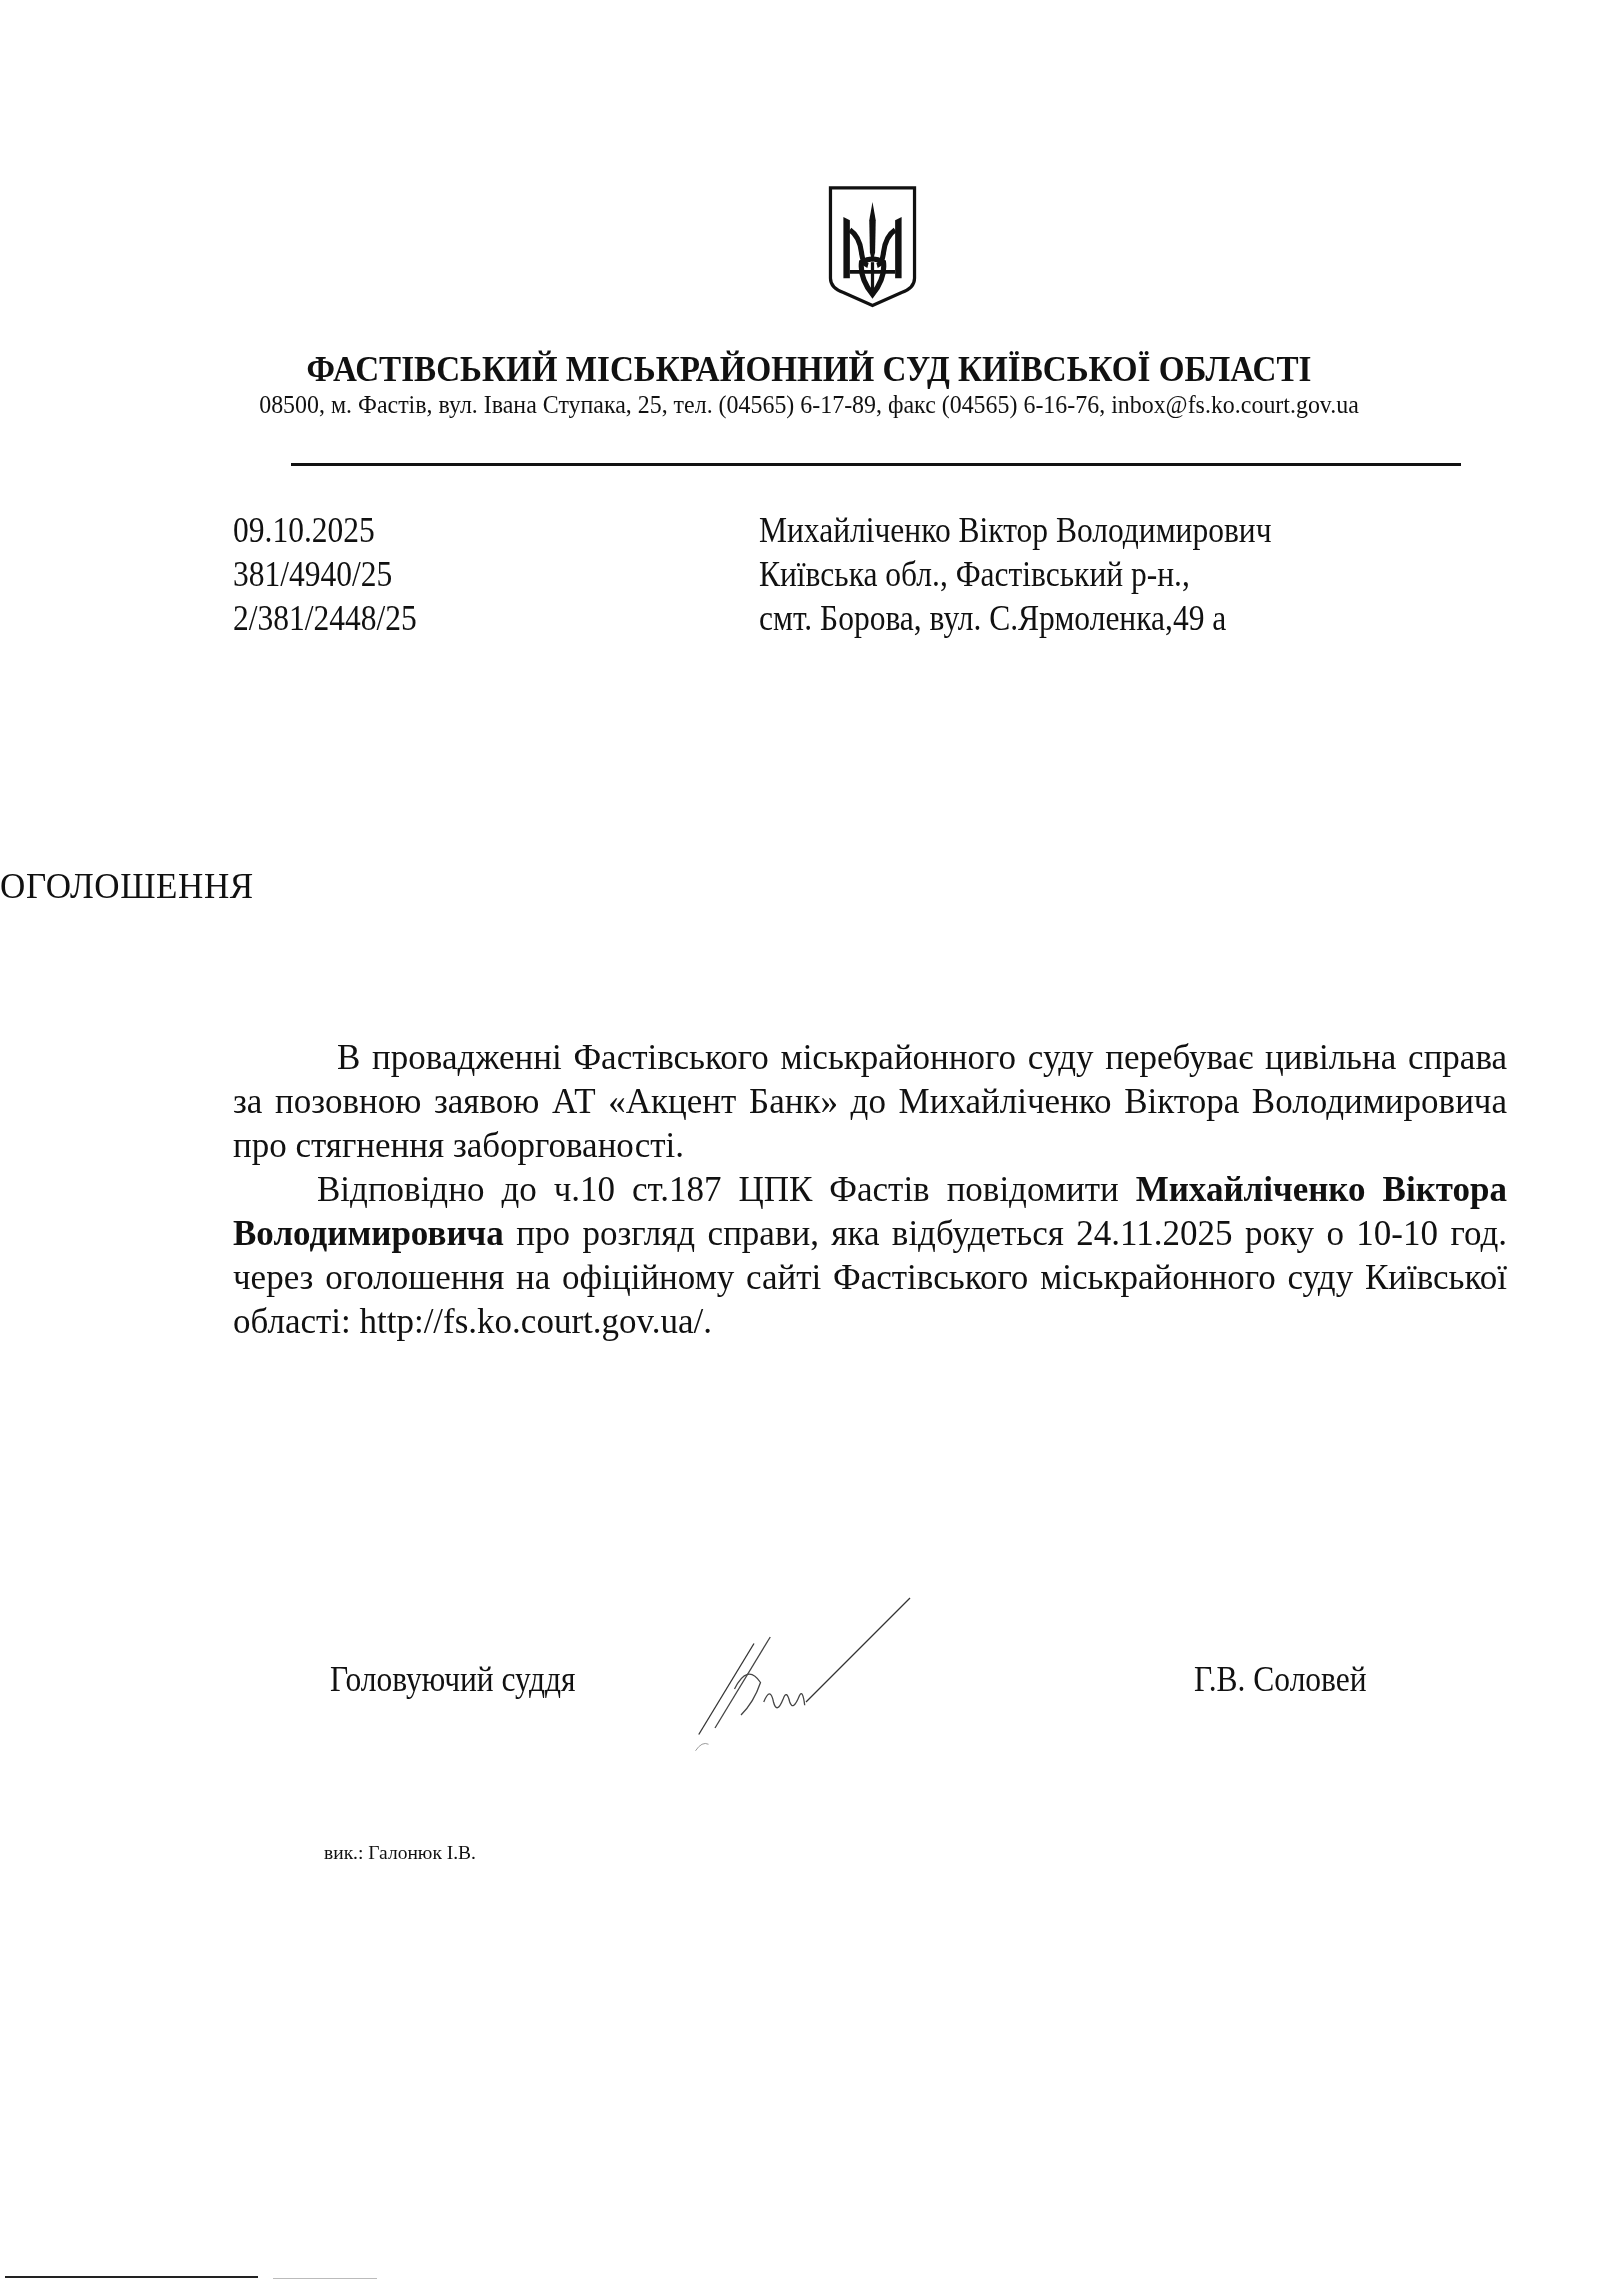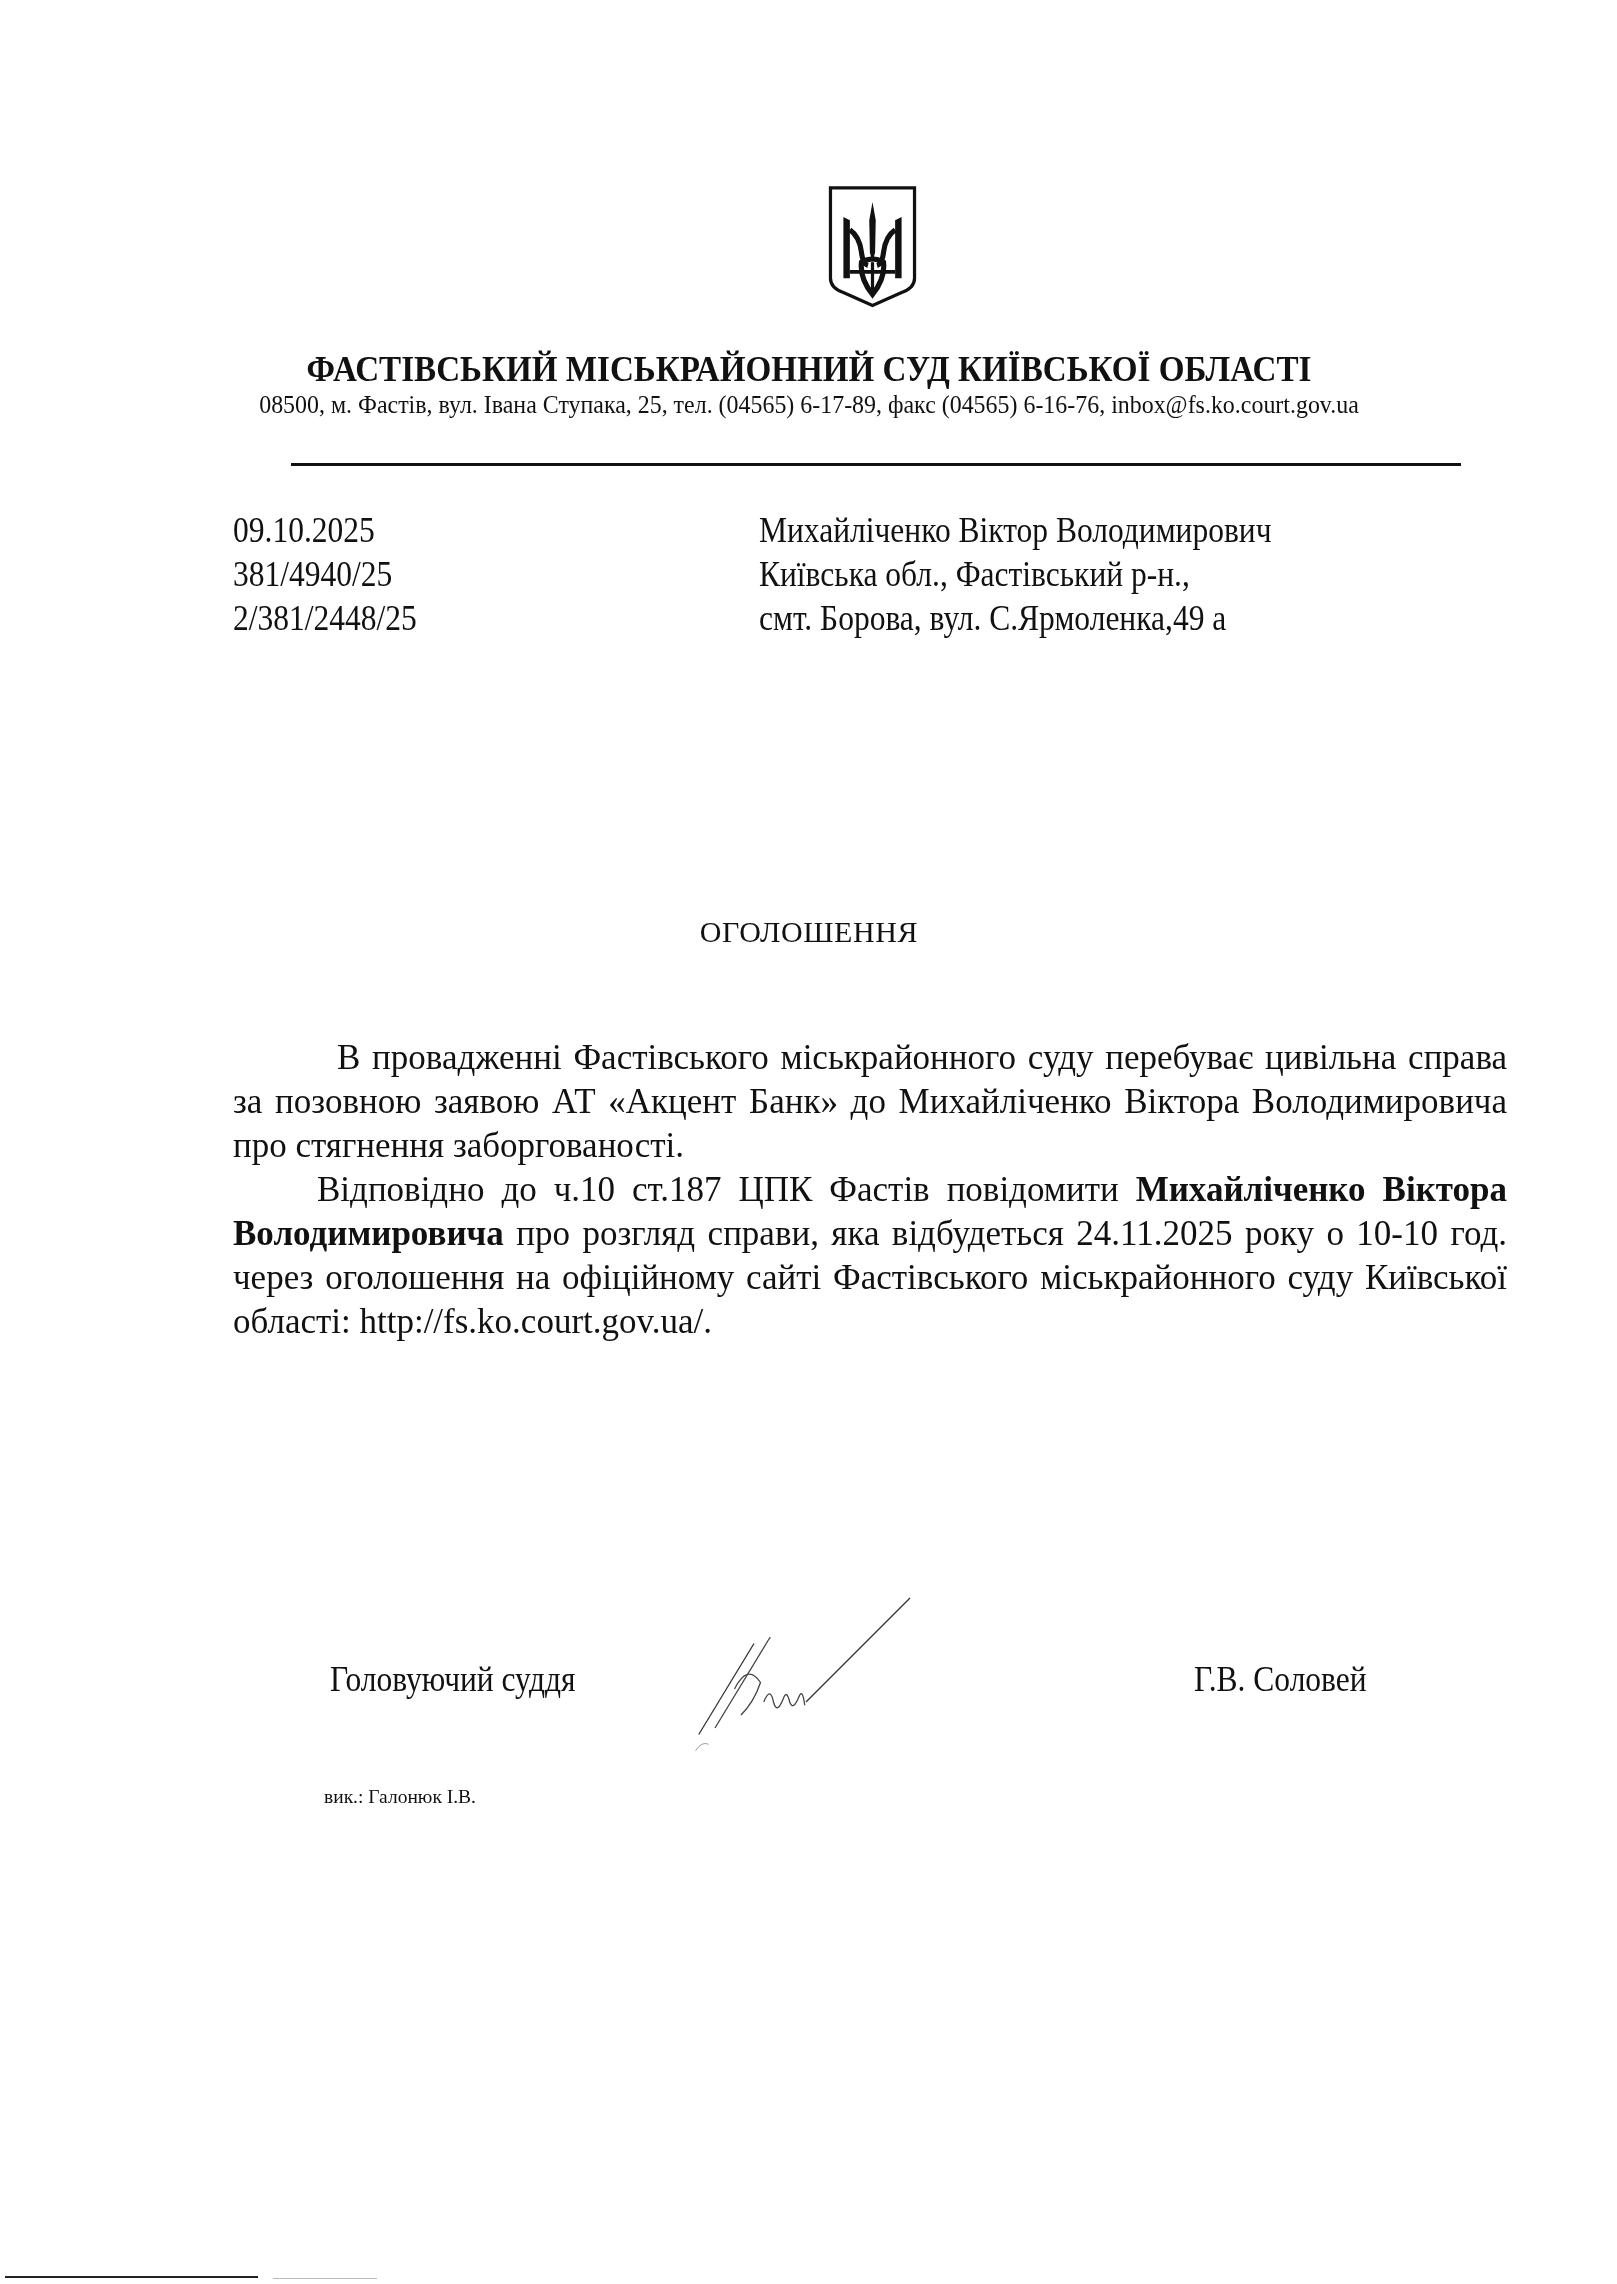--- a/index.html
+++ b/index.html
@@ -7,29 +7,29 @@
          font-family: "Liberation Serif", "DejaVu Serif", serif; color: #111; }
   .abs { position: absolute; }
   .emblem { left: 824px; top: 181px; width: 97px; height: 130px; }
   .court-name { left: 0; width: 1618px; top: 348px; text-align: center;
                 font-size: 36px; font-weight: bold; letter-spacing: 0px; transform: scaleX(0.92); transform-origin: center; }
   .court-contacts { left: 0; width: 1618px; top: 390px; text-align: center;
                     font-size: 26px; transform: scaleX(0.92); transform-origin: center; }
   .header-rule { left: 291px; top: 463px; width: 1170px; height: 3.2px; background: #111; }
   .meta-left { left: 233px; top: 509px; font-size: 35px; line-height: 44px; transform: scaleX(0.9); transform-origin: left; }
   .meta-right { left: 759px; top: 509px; font-size: 35px; line-height: 44px; transform: scaleX(0.9); transform-origin: left; }
-  .doc-title { left: 0; width: 1618px; top: 867px; text-align: center; font-size: 30px; letter-spacing: 0.6px; margin-top: 48px; }
+  .doc-title { left: 0; width: 1618px; top: 867px; text-align: left; font-size: 35px; letter-spacing: 0.6px; }
   .body-text { left: 233px; top: 1036px; width: 1274px; font-size: 35px; line-height: 44px; text-align: justify; }
   .body-text p { margin: 0; text-indent: 0; }
   .p1 { text-indent: 104px !important; font-family: Liberation Serif, serif; }
   .p2 { text-indent: 84px !important; }
   .sign-role { left: 330px; top: 1660px; font-size: 35px; transform: scaleX(0.9); transform-origin: left; }
   .signature { left: 689px; top: 1572px; width: 338px; height: 195px; }
   .sign-name { left: 1194px; top: 1660px; font-size: 35px; transform: scaleX(0.9); transform-origin: left; }
-  .executor { left: 324px; top: 1786px; font-size: 19.5px; }
+  .executor { left: 324px; top: 1842px; font-size: 19.5px; }
   .footer-rule { left: 5.2px; top: 2276px; width: 253px; height: 1.9px; background: #222; }
   .footer-rule2 { left: 273px; top: 2278px; width: 104px; height: 1.3px; background: #bbb; }
   b { font-weight: bold; }
 </style>
 </head>
 <body>
 
 <div class="abs emblem">
   <svg viewBox="0 0 150 200" width="97" height="130">
     <path d="M10 10 L140 10 L140 150 Q140 165 120 172 L75 192 L30 172 Q10 165 10 150 Z" fill="none" stroke="#111" stroke-width="5"></path>

